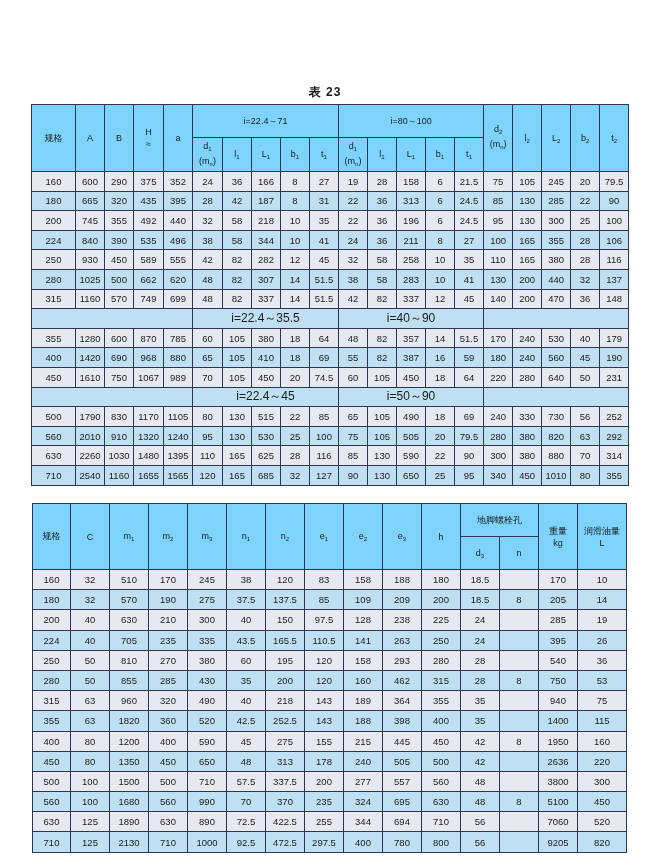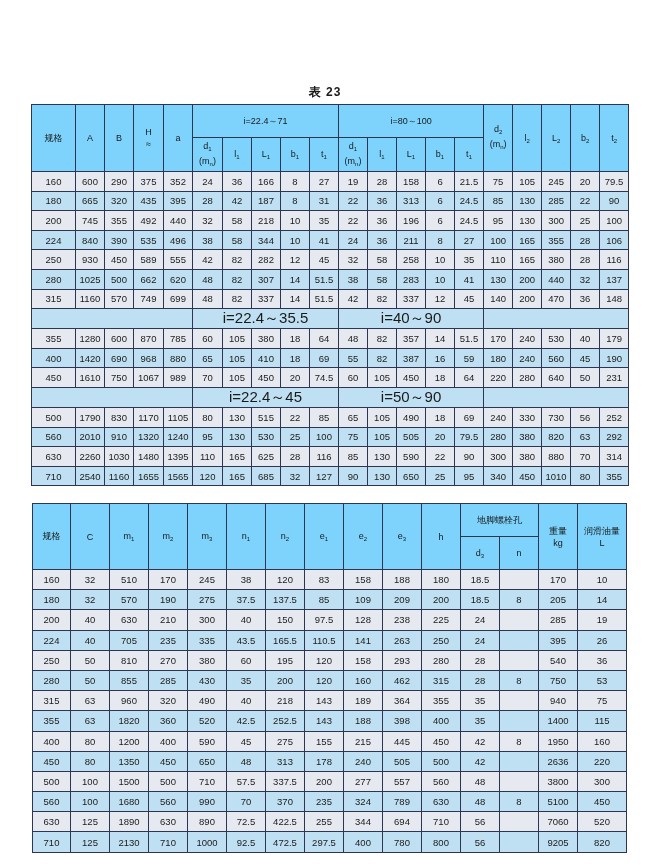--- a/index.html
+++ b/index.html
@@ -4,21 +4,21 @@
 <style>
   html, body { margin: 0; padding: 0; background: #ffffff; }
   body { width: 650px; height: 865px; position: relative; overflow: hidden; font-family: "Liberation Sans", sans-serif; color: #1a1a1a; }
   .title { position: absolute; left: 0; width: 650px; top: 84px; text-align: center; font-size: 12px; font-weight: bold; letter-spacing: 1px; }
   table { border-collapse: collapse; position: absolute; table-layout: fixed; font-size: 9.5px; }
   td, th { border: 1px solid #2d3550; text-align: center; vertical-align: middle; padding: 0; font-weight: normal; }
   th { background: #7dd3fc; font-size: 9px; }
   td { height: 18.6px; }
   tr.r-odd td { background: #e6eaf0; }
   tr.r-even td { background: #bfe0f2; }
-  td.band { background: #bfe0f2 !important; font-size: 15px; }
+  td.band { background: #bfe0f2 !important; font-size: 12px; }
   #t1 { left: 31px; top: 104px; width: 579px; }
   #t2 { left: 32px; top: 503px; width: 580px; }
   #t2 td { height: 19.2px; }
   sub { font-size: 6px; vertical-align: -2px; }
   .hdr-sym { font-size: 9px; line-height: 12px; }
 </style>
 </head>
 <body>
 
 <div class="title">表 23</div>
@@ -647,21 +647,21 @@
       <tr class="r-even">
         <td>560</td>
         <td>100</td>
         <td>1680</td>
         <td>560</td>
         <td>990</td>
         <td>70</td>
         <td>370</td>
         <td>235</td>
         <td>324</td>
-        <td>789</td>
+        <td>695</td>
         <td>630</td>
         <td>48</td>
         <td>8</td>
         <td>5100</td>
         <td>450</td>
       </tr>
       <tr class="r-odd">
         <td>630</td>
         <td>125</td>
         <td>1890</td>

